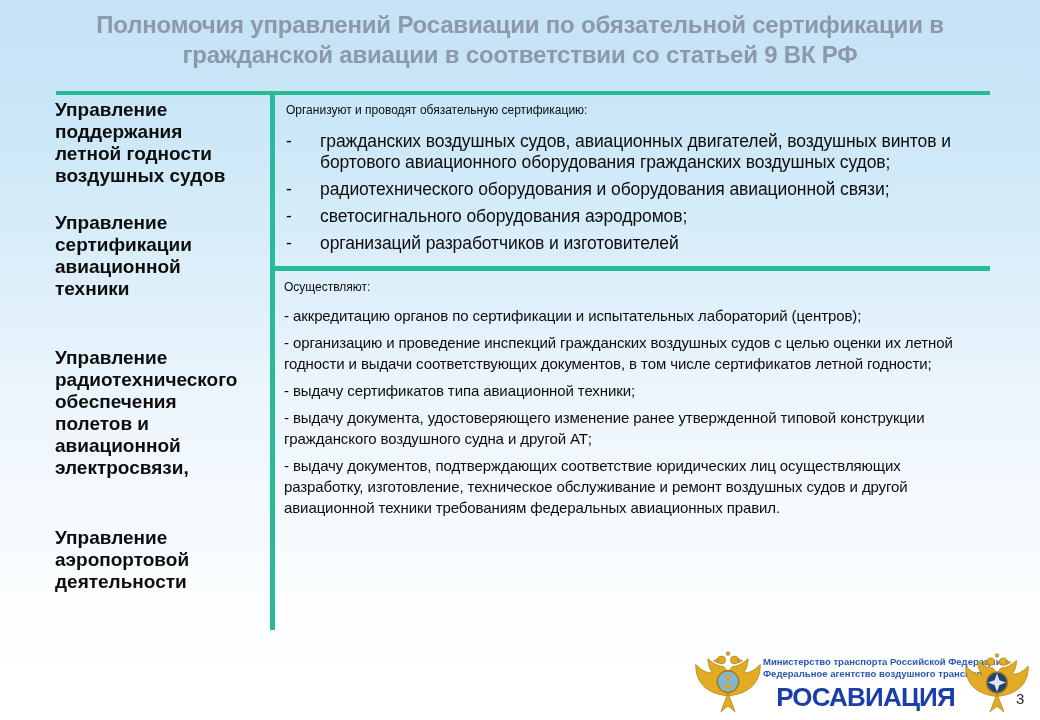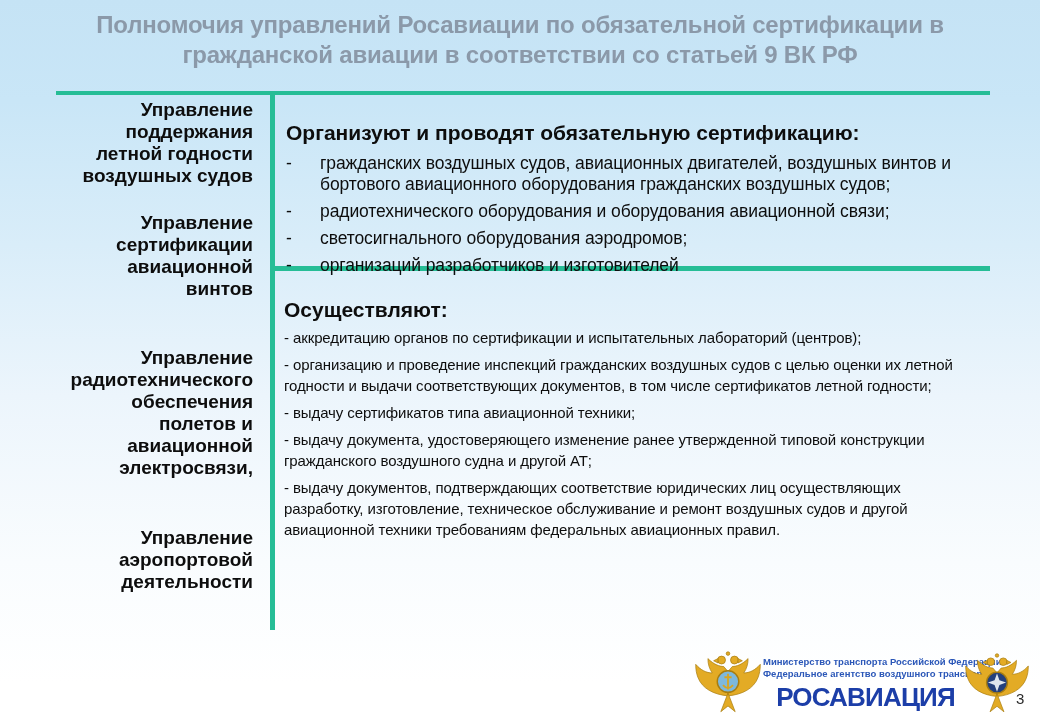--- a/index.html
+++ b/index.html
@@ -15,27 +15,27 @@
     text-align:center;
     font-size:24px;line-height:30px;font-weight:bold;
     color:#8b99a9;letter-spacing:-0.2px;
   }
   .tline{position:absolute;background:#26bd96;}
   .line-top{left:56px;top:91px;width:934px;height:4px;}
   .line-vert{left:270px;top:91px;width:5px;height:539px;}
   .line-mid{left:275px;top:266px;width:715px;height:5px;}
   .dept{
     position:absolute;left:55px;width:198px;
-    font-size:19px;line-height:22px;font-weight:bold;color:#0d0d0d;text-align:right;
+    font-size:19px;line-height:22px;font-weight:bold;color:#0d0d0d;
   }
   .dept1{top:99px;} .dept2{top:212px;} .dept3{top:347px;} .dept4{top:527px;}
   .box{position:absolute;color:#0d0d0d;}
   .box1{left:286px;top:99px;width:700px;}
   .box2{left:284px;top:276px;width:700px;}
-  .box-header{font-size:21px;line-height:23px;font-weight:bold;margin-top:22px;}
+  .box-header{font-size:12px;line-height:23px;font-weight:normal;}
   .bullets{margin-top:9px;}
   .bullet-row{display:flex;margin-bottom:6px;}
   .bullet-dash{width:34px;flex:0 0 34px;font-size:17.5px;line-height:21px;}
   .bullet-text{flex:1;font-size:17.5px;line-height:21px;letter-spacing:-0.1px;}
   .impl-par{margin:6px 0 0 0;font-size:15px;line-height:21px;letter-spacing:-0.1px;}
   .footer-text{position:absolute;left:763px;top:656px;width:205px;text-align:center;}
   .ministry-line{font-size:9.5px;line-height:12px;font-weight:bold;color:#2b57b8;white-space:nowrap;}
   .brand{font-size:26px;line-height:30px;font-weight:bold;color:#1c3ea8;letter-spacing:-0.8px;margin-top:2px;}
   .eagle{position:absolute;}
   .eagle-left{left:692px;top:650px;}
@@ -47,21 +47,21 @@
 
 <div class="slide">
 
   <div class="title">Полномочия управлений Росавиации по обязательной сертификации в гражданской авиации в соответствии со статьей 9 ВК РФ</div>
 
   <div class="tline line-top"></div>
   <div class="tline line-vert"></div>
   <div class="tline line-mid"></div>
 
   <div class="dept dept1">Управление поддержания летной годности воздушных судов</div>
-  <div class="dept dept2">Управление сертификации авиационной винтов</div>
+  <div class="dept dept2">Управление сертификации авиационной техники</div>
   <div class="dept dept3">Управление радиотехнического обеспечения полетов и авиационной электросвязи,</div>
   <div class="dept dept4">Управление аэропортовой деятельности</div>
 
   <div class="box box1">
     <div class="box-header">Организуют и проводят обязательную сертификацию:</div>
     <div class="bullets">
       <div class="bullet-row">
         <span class="bullet-dash">-</span>
         <span class="bullet-text">гражданских воздушных судов, авиационных двигателей, воздушных винтов и бортового авиационного оборудования гражданских воздушных судов;</span>
       </div>

